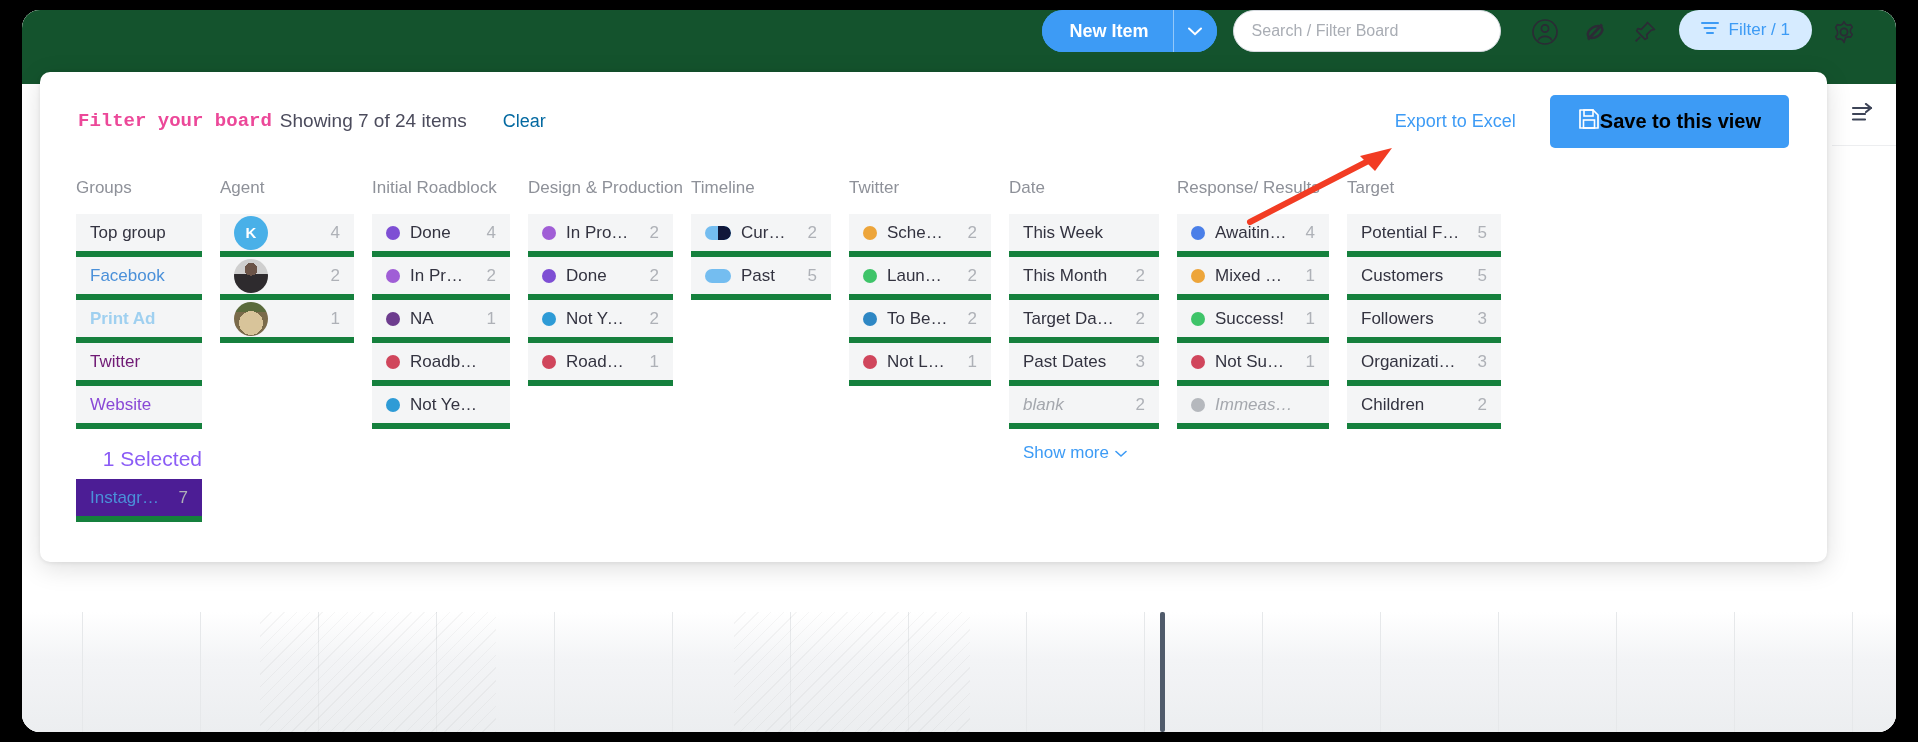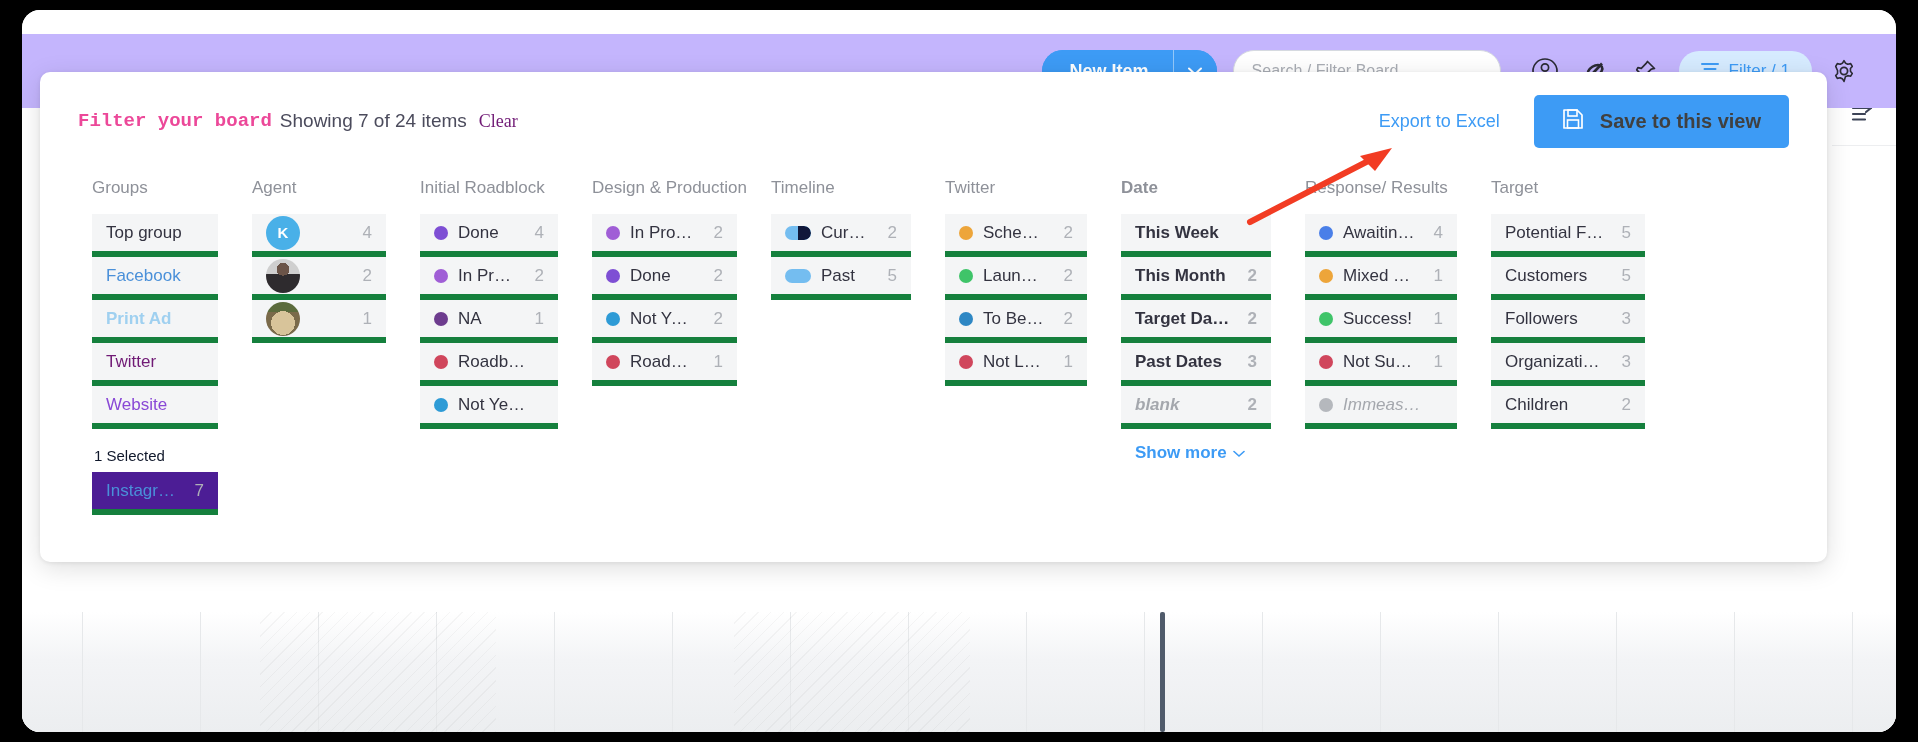--- a/index.html
+++ b/index.html
@@ -48,26 +48,25 @@
     position: absolute;
     top: 0; bottom: 0; width: 5px;
     background: #505b6b;
     border-radius: 2px;
   }
 
   
   #toolbar {
     position: absolute;
     left: 0; top: 0; right: 0; height: 74px;
-    background: #c4b5fd;
-    display: flex; align-items: center; justify-content: flex-end;
+    background: #14532d;
+    display: flex; justify-content: flex-end;
     padding-right: 24px;
     gap: 0;
     z-index: 5;
-    margin-top: 24px;
   }
   #new-item-group {
     display: flex; align-items: stretch;
     height: 42px;
     border-radius: 21px;
     overflow: hidden;
     background: #3d9bf5;
     margin-right: 16px;
   }
   #new-item-btn {
@@ -147,42 +146,42 @@
     height: 98px;
     padding: 0 2px;
   }
   #panel-title {
     font-size: 19px; font-weight: 700; color: #ec4899; font-family: Liberation Mono, monospace;
   }
   #panel-subtitle {
     font-size: 19px; color: #4b4b5c; margin-left: 8px;
   }
   #clear-link {
-    font-size: 18px; color: #701a75; margin-left: 12px; cursor: pointer; font-family: Liberation Serif, serif;
+    font-size: 18px; color: #0369a1; margin-left: 36px; cursor: pointer;
   }
   #header-spacer { flex: 1; }
   #export-link {
     font-size: 18px; color: #3d9bf5; cursor: pointer; margin-right: 34px;
   }
   #save-view-btn {
-    background: #3d9bf5; color: #404040;
+    background: #3d9bf5; color: #000000;
     border: none; border-radius: 5px;
     height: 53px; padding: 0 28px;
-    display: flex; align-items: center; gap: 16px;
+    display: flex; align-items: center; 
     font-size: 20px; font-weight: 700;
     font-family: "Liberation Sans", sans-serif;
     cursor: pointer;
   }
 
   
   #columns {
     display: flex;
     padding-top: 8px;
   }
-  .filter-col { padding-right: 18px; margin-left: 16px; }
+  .filter-col { padding-right: 18px; }
   .col-title {
     font-size: 17px; color: #8e9199;
     margin-bottom: 16px; white-space: nowrap;
   }
   .opt-row {
     height: 43px;
     background: #f4f5f6;
     border-bottom: 6px solid #15803d;
     display: flex; align-items: center;
     padding: 0 14px;
@@ -213,22 +212,23 @@
     background: #10173a; border-radius: 0 7px 7px 0;
   }
   .avatar {
     width: 34px; height: 34px; border-radius: 50%;
     flex-shrink: 0;
     display: flex; align-items: center; justify-content: center;
     color: #fff; font-size: 15px; font-weight: 700;
     overflow: hidden;
   }
   .selected-header {
-    font-size: 15px; color: #0f172a;
+    font-size: 21px; color: #8b5cf6;
     margin: 18px 0 8px 2px;
+    text-align: right;
   }
   .show-more {
     font-size: 17px; color: #3d9bf5;
     margin-top: 14px; margin-left: 14px;
     cursor: pointer; display: flex; align-items: center; gap: 6px;
   }
 
   
   #annotation-arrow {
     position: absolute; left: 1220px; top: 130px;
@@ -476,21 +476,21 @@
             <span class="dot" style="background: rgb(46, 135, 196);"></span>
             <span class="opt-label">To Be Deter…</span>
             <span class="opt-count">2</span>
           </div>
           <div class="opt-row">
             <span class="dot" style="background: rgb(208, 70, 92);"></span>
             <span class="opt-label">Not Launch…</span>
             <span class="opt-count">1</span>
           </div>
         </div>
-        <div class="filter-col" style="width: 168px; font-weight: bold;">
+        <div class="filter-col" style="width: 168px;">
           <div class="col-title">Date</div>
           <div class="opt-row">
             <span class="opt-label">This Week</span>
             <span class="opt-count"></span>
           </div>
           <div class="opt-row">
             <span class="opt-label">This Month</span>
             <span class="opt-count">2</span>
           </div>
           <div class="opt-row">

